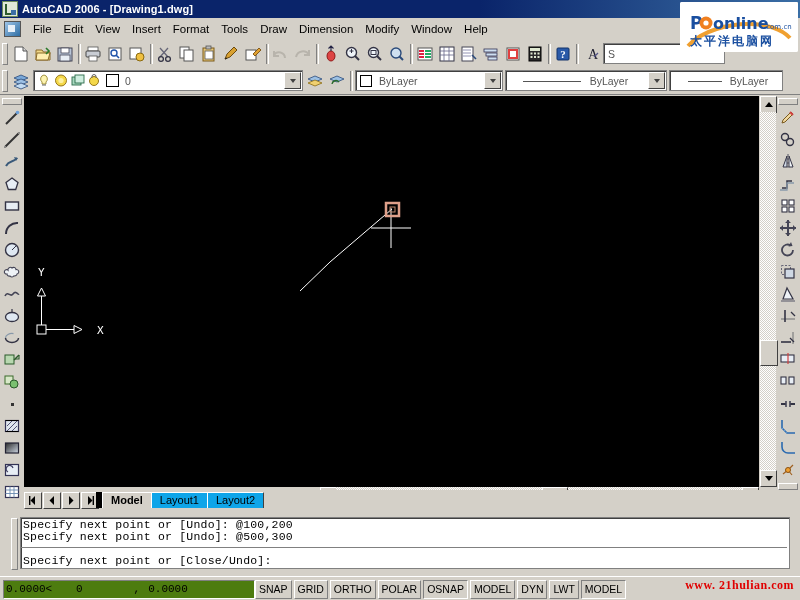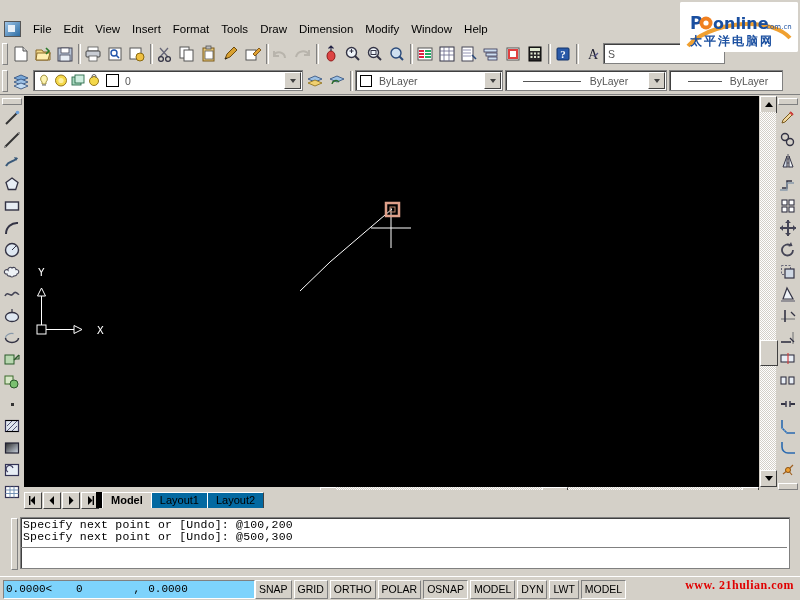--- a/index.html
+++ b/index.html
@@ -159,21 +159,21 @@
     background:#d4d0c8;display:flex;align-items:center;
   }
   .navbtn{
     width:16px;height:15px;background:#d4d0c8;margin-right:1px;
     border-top:1px solid #fff;border-left:1px solid #fff;
     border-right:1px solid #404040;border-bottom:1px solid #404040;
     display:flex;align-items:center;justify-content:center;flex:0 0 auto;
   }
   .tab{
     height:15px;padding:0 8px;font-size:11px;line-height:15px;
-    background:#0369a1;margin-left:-1px;color:#000;white-space:nowrap;
+    background:#0ea5e9;margin-left:-1px;color:#000;white-space:nowrap;
     border-top:1px solid #fff;border-left:1px solid #fff;
     border-right:1px solid #404040;
     position:relative;flex:0 0 auto;
     transform:skewX(0deg);
   }
   .tab.active{font-weight:bold;background:#d4d0c8;}
   .tab.active:before{
     content:"";position:absolute;left:-7px;top:-1px;width:6px;height:16px;
     background:#000;
   }
@@ -202,21 +202,21 @@
   }
 
   
   .statusbar{
     position:absolute;left:0;top:576px;width:800px;height:24px;
     background:#d4d0c8;display:flex;align-items:center;
     border-top:1px solid #fff;
   }
   .coords{
     margin-left:3px;width:250px;height:17px;
-    background:#7dd3fc;
+    background:#4d7c0f;
     border-top:1px solid #808080;border-left:1px solid #808080;
     border-right:1px solid #fff;border-bottom:1px solid #fff;
     font-family:"Liberation Mono","DejaVu Sans Mono",monospace;
     font-size:11px;line-height:17px;color:#000;
     display:flex;align-items:center;flex:0 0 auto;
   }
   .coords span{padding:0 2px;}
   .sgap{flex:1;}
   .sbtn-status{
     height:17px;padding:0 3px;margin-right:2px;
@@ -242,20 +242,30 @@
     font-family:"Liberation Serif",serif;font-weight:bold;
     font-size:12px;color:#e00000;letter-spacing:0.5px;
     white-space:nowrap;
   }
 </style>
 </head>
 <body>
 
 <div id="app">
 
+  <div class="titlebar">
+    <div class="tb-icon"></div>
+    <div class="tb-title">AutoCAD 2006 - [Drawing1.dwg]</div>
+    <div class="tb-spacer"></div>
+    <div class="tb-btns">
+      <div class="tb-btn">_</div>
+      <div class="tb-btn">□</div>
+      <div class="tb-btn">✕</div>
+    </div>
+  </div>
 
   <div class="menubar">
     <div class="mdi-icon"></div>
     <div class="menu-item">File</div>
     <div class="menu-item">Edit</div>
     <div class="menu-item">View</div>
     <div class="menu-item">Insert</div>
     <div class="menu-item">Format</div>
     <div class="menu-item">Tools</div>
     <div class="menu-item">Draw</div>
@@ -857,20 +867,21 @@
     <div class="tab">Layout1</div>
     <div class="tab">Layout2</div>
   </div>
 
   <div class="cmdarea">
     <div class="cmdgrip"></div>
     <div class="cmdbox">
       <div class="cmdline">Specify next point or [Undo]: @100,200</div>
       <div class="cmdline">Specify next point or [Undo]: @500,300</div>
       <div class="cmdline"></div>
+      <div class="cmdline">Specify next point or [Close/Undo]:</div>
     </div>
     <div class="cmd-sep" style="top:33px;"></div>
 
   </div>
 
   <div class="statusbar">
     <div class="coords">
       <span>0.0000&lt;</span>
       <span style="width:46px;display:inline-block;text-align:center;">0</span>
       <span style="width:34px;display:inline-block;text-align:right;">,</span>

